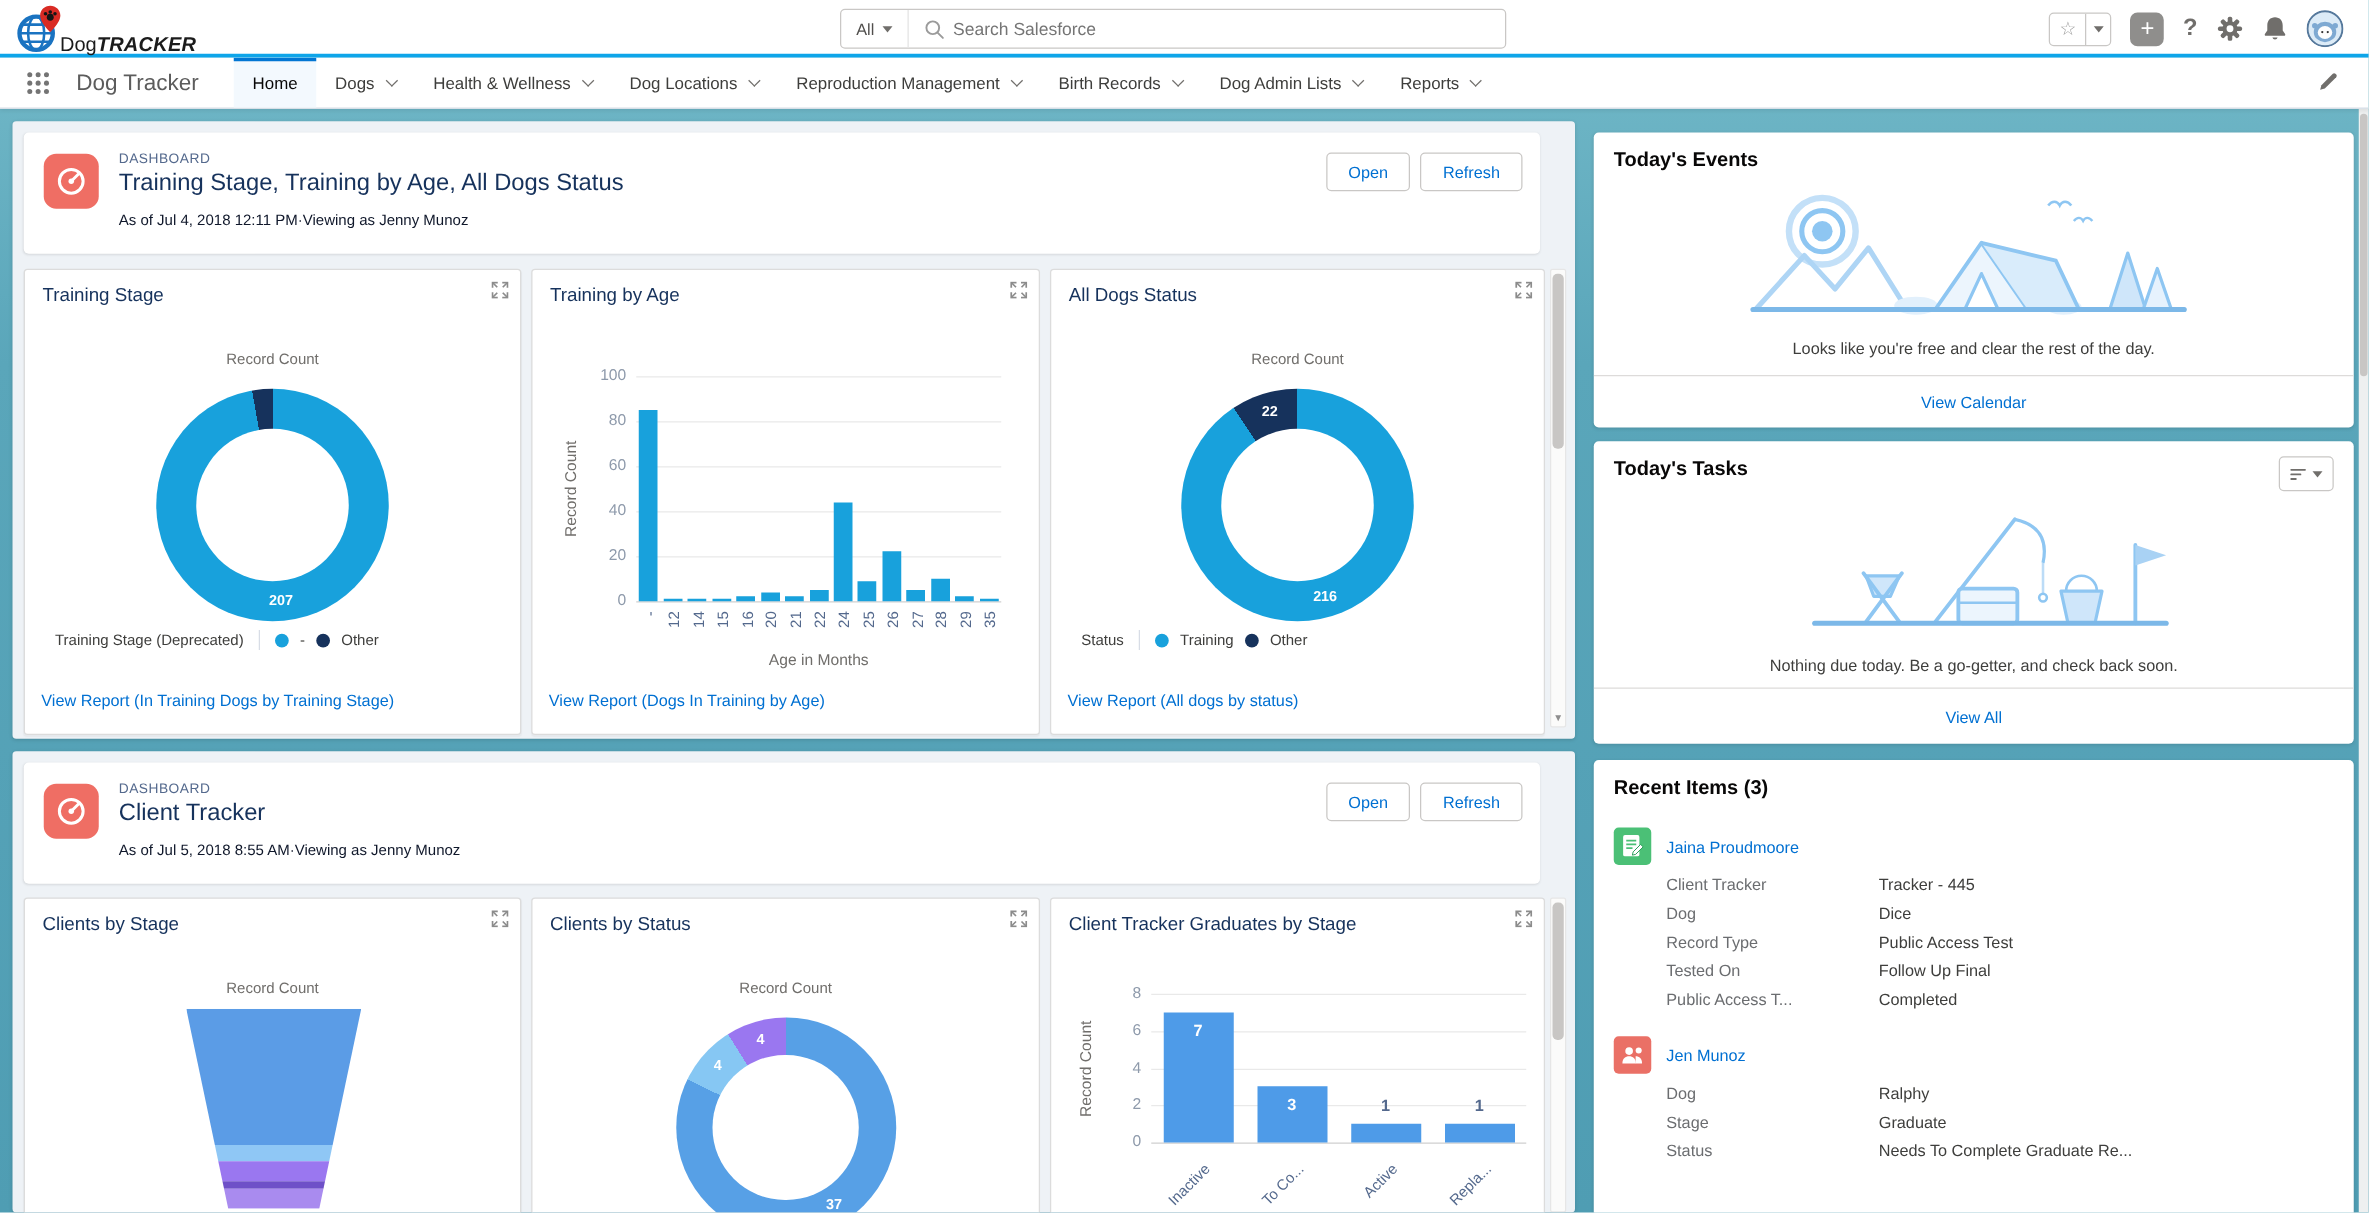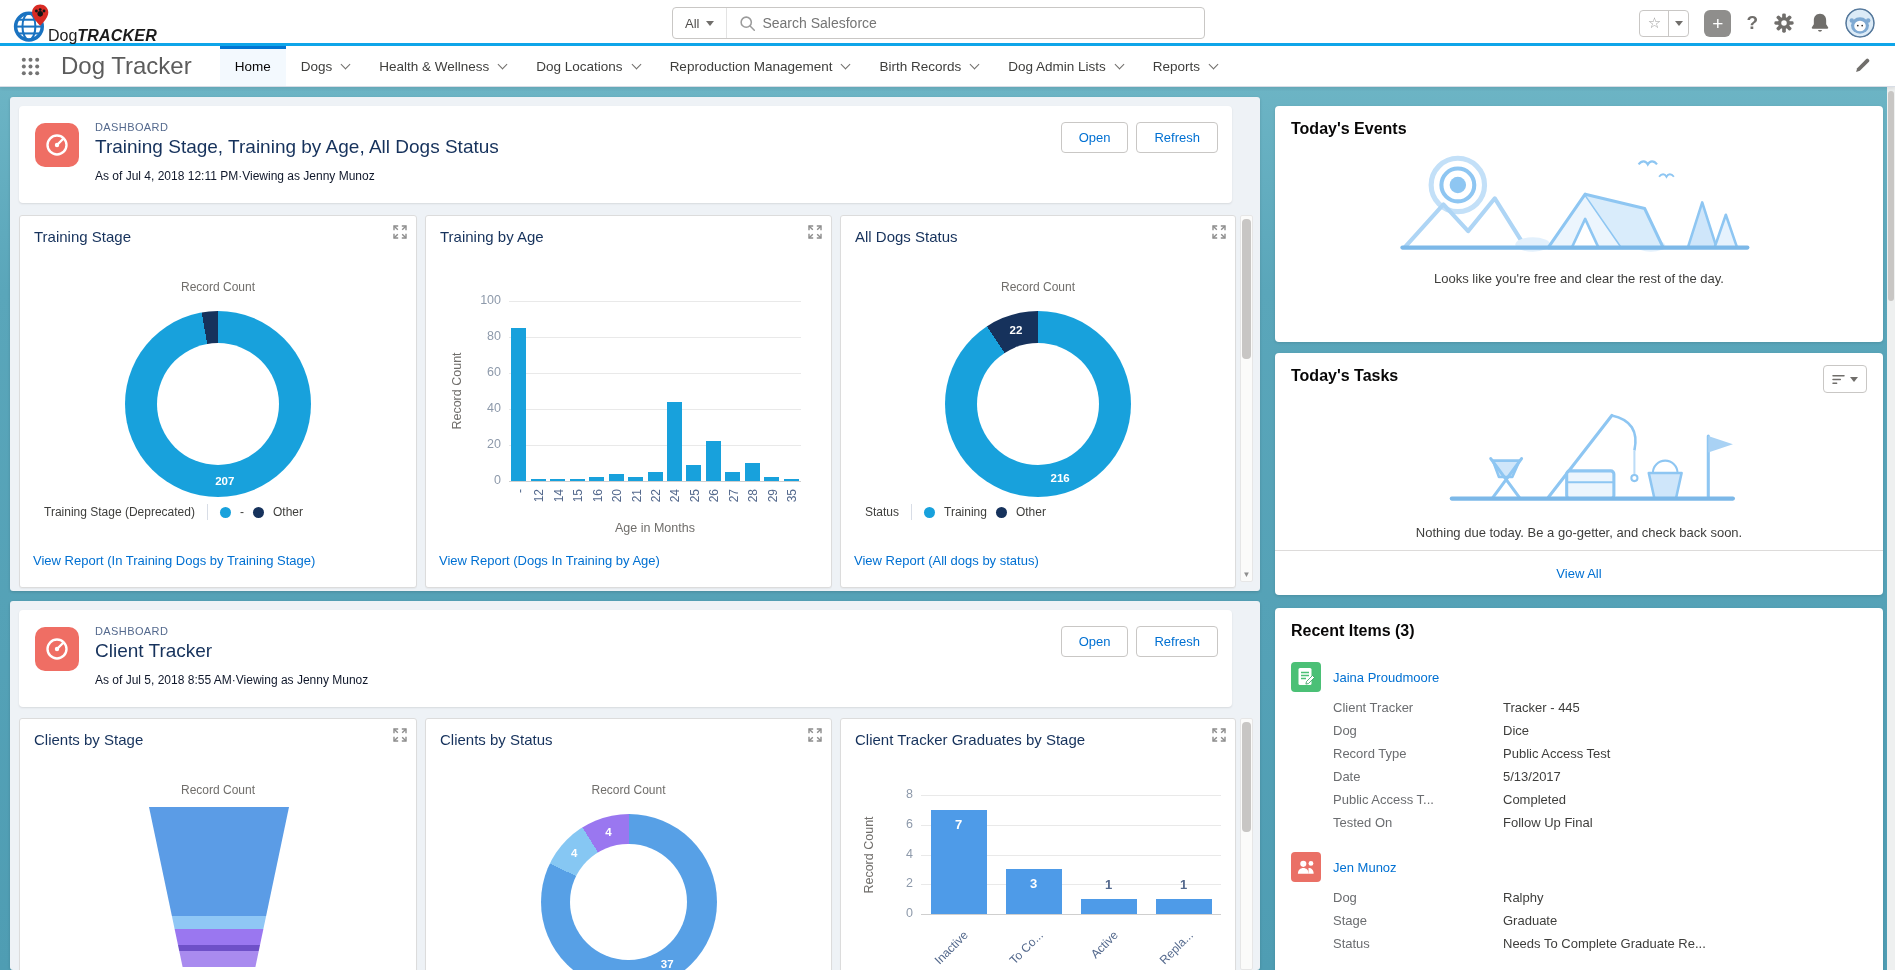--- a/index.html
+++ b/index.html
@@ -27,21 +27,21 @@
   .fav-star { width:28px; display:flex; align-items:center; justify-content:center; color:#9b9b9b; font-size:15px; }
   .fav-caret { width:20px; display:flex; align-items:center; justify-content:center; border-left:1px solid #c9c7c5; }
   .plus-btn { width:27px; height:27px; border:none; border-radius:6px; background:#8f8e8c; color:#fff; font-size:19px; line-height:25px; cursor:pointer; }
   .help { font-size:19px; font-weight:bold; color:#706e6b; cursor:pointer; }
   .icon-btn { display:flex; align-items:center; cursor:pointer; }
   .avatar { width:30px; height:30px; border-radius:50%; overflow:hidden; cursor:pointer; }
 
   
   .nav-bar { position:absolute; top:46px; left:0; width:100%; height:41px; background:#fff; border-bottom:1px solid #d8dde6; box-shadow:0 2px 3px rgba(0,0,0,.07); display:flex; align-items:stretch; z-index:29; }
   .waffle { display:flex; align-items:center; padding:0 12px 0 20px; cursor:pointer; }
-  .app-name { display:flex; align-items:center; font-size:24px; color:#5c5c5c; padding:0 28px 0 8px; white-space:nowrap; }
+  .app-name { display:flex; align-items:center; font-size:18px; color:#5c5c5c; padding:0 28px 0 8px; white-space:nowrap; }
   .nav-tabs { display:flex; align-items:stretch; }
   .tab { display:flex; align-items:center; padding:0 15px; font-size:13.5px; color:#3e3e3c; position:relative; cursor:pointer; white-space:nowrap; }
   .tab.active { background:#f3f9fe; color:#080707; }
   .tab.active::before { content:""; position:absolute; top:0; left:0; right:0; height:3px; background:#0176d3; }
   .chev { width:7px; height:7px; border-right:1.5px solid #706e6b; border-bottom:1.5px solid #706e6b; transform:rotate(45deg); margin:-4px 0 0 10px; }
   .nav-pencil { position:absolute; right:24px; top:11px; cursor:pointer; }
 
   
   .dash-wrapper { position:absolute; background:#eef2f6; border-radius:3px; overflow:hidden; box-shadow:0 1px 3px rgba(0,0,0,.15); }
   #dash1 { left:10px; top:97px;  width:1250px; height:494px; }
@@ -498,20 +498,23 @@
         <ellipse cx="250" cy="95" rx="14" ry="6" fill="#e2f0fc"></ellipse>
         <path d="M150 97l36-52 36 52z" fill="#ecf5fd" stroke="#8ec6f2" stroke-width="3" stroke-linejoin="round"></path>
         <path d="M173 97l13-28 13 28" fill="#fff" stroke="#8ec6f2" stroke-width="2.5" stroke-linejoin="round"></path>
         <path d="M186 45l58 14 18 38h-40" fill="#d9ecfb" stroke="#8ec6f2" stroke-width="3" stroke-linejoin="round"></path>
         <path d="M286 97l14-44 14 44z" fill="#cfe6fa" stroke="#8ec6f2" stroke-width="2.5" stroke-linejoin="round"></path>
         <path d="M312 97l11-32 11 32z" fill="#e6f2fd" stroke="#8ec6f2" stroke-width="2.5" stroke-linejoin="round"></path>
         <line x1="8" y1="97" x2="344" y2="97" stroke="#7cb8e8" stroke-width="4" stroke-linecap="round"></line>
       </svg>
     </div>
     <div class="empty-text">Looks like you're free and clear the rest of the day.</div>
+    <div class="sb-footer">
+        <a class="sb-link">View Calendar</a>
+      </div>
   </div>
 
   <div class="sb-card" id="card-tasks">
     <div class="sb-title">Today's Tasks</div>
     <div class="tasks-sort-btn">
       <svg width="13" height="11" viewBox="0 0 14 12">
           <g stroke="#706e6b" stroke-width="1.6" stroke-linecap="round">
             <line x1="1" y1="2" x2="13" y2="2"></line>
             <line x1="1" y1="6" x2="9" y2="6"></line>
             <line x1="1" y1="10" x2="5" y2="10"></line>
@@ -567,30 +570,26 @@
             </div>
             <div class="ri-row">
               <span class="ri-label">Dog</span>
               <span class="ri-value">Dice</span>
             </div>
             <div class="ri-row">
               <span class="ri-label">Record Type</span>
               <span class="ri-value">Public Access Test</span>
             </div>
             <div class="ri-row">
-              <span class="ri-label">Date</span>
-              <span class="ri-value">5/13/2017</span>
+              <span class="ri-label">Tested On</span>
+              <span class="ri-value">Follow Up Final</span>
             </div>
             <div class="ri-row">
               <span class="ri-label">Public Access T...</span>
               <span class="ri-value">Completed</span>
-            </div>
-            <div class="ri-row">
-              <span class="ri-label">Tested On</span>
-              <span class="ri-value">Follow Up Final</span>
             </div>
           </div>
         </div>
         <div class="ri-item">
           <div class="ri-head">
             <span class="ri-icon" style="background: rgb(234, 112, 102);">
               <svg width="20" height="18" viewBox="0 0 22 20">
                 <circle cx="8" cy="6.5" r="3.4" fill="#fff"></circle>
                 <path d="M2 17.5c0-4 2.7-6.3 6-6.3s6 2.3 6 6.3z" fill="#fff"></path>
                 <circle cx="16.5" cy="6" r="2.7" fill="#fff"></circle>

